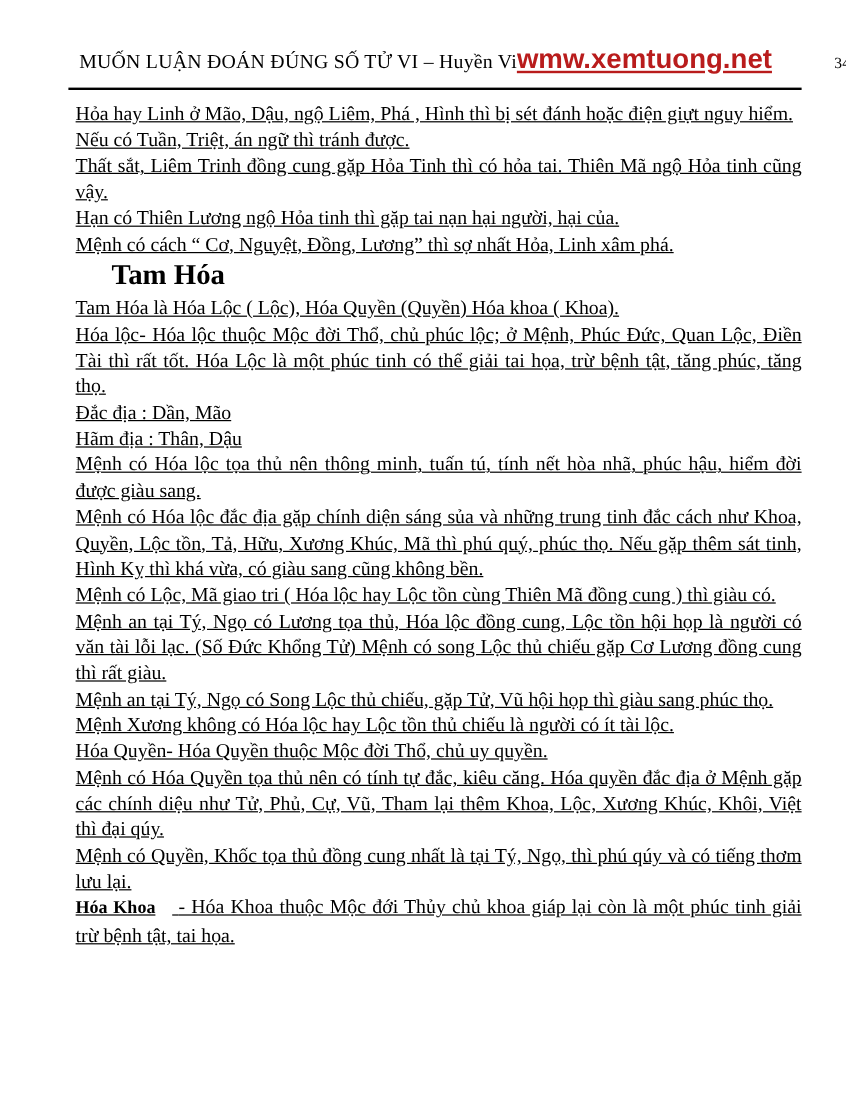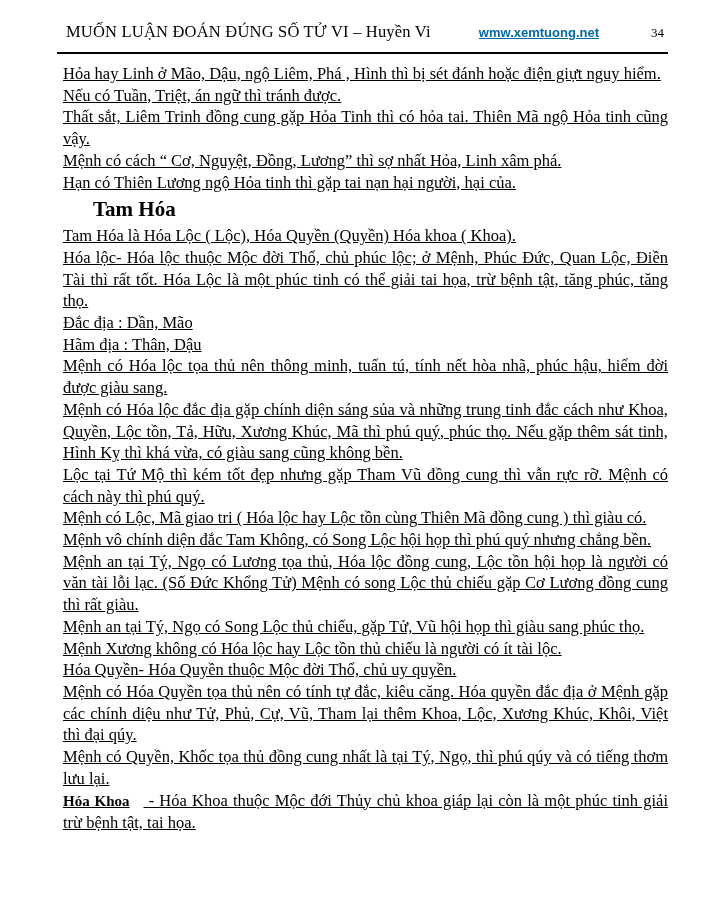--- a/index.html
+++ b/index.html
@@ -7,39 +7,39 @@
   body {
     width: 705px;
     height: 913px;
     font-family: "Liberation Serif", "DejaVu Serif", serif;
     color: #000000;
     overflow: hidden;
   }
   .page {
     width: 705px;
     height: 913px;
-    padding: 18px 37px 0 57px;
+    padding: 32px 37px 0 57px;
   }
   
   .header-row {
     display: flex;
     align-items: baseline;
     padding: 4px 4px 0 9px;
   }
   .doc-title {
     font-size: 16.5px;
     letter-spacing: 0.2px;
     white-space: nowrap;
     flex: 1 1 auto;
   }
   .site-link {
     font-family: "Liberation Sans", "DejaVu Sans", sans-serif;
     font-weight: bold;
-    font-size: 13px;
-    color: #0369a1;
+    font-size: 23px;
+    color: #b91c1c;
     text-decoration: underline;
     white-space: nowrap;
     margin-right: 52px;
     cursor: pointer;
   }
   .page-number {
     font-size: 13px;
     white-space: nowrap;
   }
   .header-rule {
@@ -55,21 +55,21 @@
     line-height: 21.7px;
   }
   .doc-body p {
     text-align: justify;
     margin: 0;
     text-decoration: underline;
   }
   .indent-block { margin-left: 27px; }
   .indent-label { margin-left: 55px; text-align: left !important; }
   .section-heading {
-    font-size: 21px;
+    font-size: 24px;
     font-weight: bold;
     line-height: 26px;
     margin: 3px 0 3px 30px;
   }
   .inline-heading {
     font-size: 15px;
     font-weight: bold;
     padding-right: 14px;
   }
   .no-justify { text-align: left !important; }
@@ -84,36 +84,34 @@
     <span class="site-link">wmw.xemtuong.net</span>
     <span class="page-number">34</span>
   </div>
   <hr class="header-rule">
 
   <div class="doc-body">
 
     <p class="indent-block">Hỏa hay Linh ở Mão, Dậu, ngộ Liêm, Phá , Hình thì bị sét đánh hoặc điện giựt nguy hiểm.</p>
     <p class="indent-block no-justify">Nếu có Tuần, Triệt, án ngữ thì  tránh được.</p>
     <p class="indent-block">Thất sắt, Liêm Trinh đồng cung gặp Hỏa Tinh thì có hỏa tai. Thiên Mã ngộ Hỏa tinh cũng vậy.</p>
+    <p class="indent-block no-justify">Hạn có Thiên Lương ngộ Hỏa tinh thì gặp tai nạn hại người, hại của.</p>
     <p class="indent-block no-justify">Mệnh có cách “ Cơ, Nguyệt, Đồng, Lương” thì sợ nhất Hỏa, Linh xâm phá.</p>
-    <p class="indent-block no-justify">Hạn có Thiên Lương ngộ Hỏa tinh thì gặp tai nạn hại người, hại của.</p>
 
     <h2 class="section-heading">Tam Hóa</h2>
 
     <p class="no-justify">Tam Hóa là  Hóa Lộc ( Lộc), Hóa Quyền (Quyền) Hóa khoa ( Khoa).</p>
 
     <p>Hóa lộc- Hóa lộc thuộc Mộc đời Thổ, chủ phúc lộc; ở Mệnh, Phúc Đức, Quan Lộc, Điền Tài thì rất tốt. Hóa Lộc là một phúc tinh có thể giải tai họa, trừ bệnh tật, tăng phúc, tăng thọ.</p>
     <p class="indent-label">Đắc địa : Dần, Mão</p>
     <p class="indent-label">Hãm địa : Thân, Dậu</p>
 
     <p>Mệnh có Hóa lộc tọa thủ nên thông minh, tuấn tú, tính nết hòa nhã, phúc hậu, hiểm đời được giàu sang.</p>
     <p>Mệnh có Hóa lộc đắc địa gặp chính diện sáng sủa và những trung tinh đắc cách như Khoa, Quyền, Lộc tồn, Tả, Hữu, Xương Khúc, Mã thì phú quý, phúc thọ. Nếu gặp thêm sát tinh, Hình Kỵ thì khá vừa, có giàu sang cũng không bền.</p>
-    <p>Lộc tại Tứ Mộ thì kém tốt đẹp nhưng gặp Tham Vũ  đồng cung thì vẫn rực rỡ. Mệnh có cách này thì phú quý.</p>
     <p class="no-justify">Mệnh có Lộc, Mã giao tri ( Hóa lộc hay Lộc tồn cùng Thiên Mã đồng cung ) thì giàu có.</p>
-    <p class="no-justify">Mệnh vô chính diện đắc Tam Không, có Song Lộc hội họp thì phú quý nhưng chẳng bền.</p>
     <p>Mệnh an tại Tý, Ngọ có Lương tọa thủ, Hóa lộc đồng cung, Lộc tồn hội họp là người có văn tài lỗi lạc. (Số Đức Khổng Tử)  Mệnh có song Lộc thủ chiếu gặp Cơ Lương đồng cung thì rất giàu.</p>
     <p class="no-justify">Mệnh an tại Tý, Ngọ có Song Lộc thủ chiếu, gặp Tử, Vũ hội họp thì giàu sang phúc thọ.</p>
     <p class="no-justify">Mệnh Xương không có Hóa lộc hay Lộc tồn thủ chiếu là người có ít tài lộc.</p>
 
     <p class="no-justify">Hóa Quyền- Hóa Quyền thuộc Mộc đời Thổ, chủ uy quyền.</p>
     <p>Mệnh có Hóa Quyền tọa thủ nên có tính tự đắc, kiêu căng. Hóa quyền đắc địa ở Mệnh gặp các chính diệu như Tử, Phủ, Cự, Vũ, Tham lại thêm Khoa, Lộc, Xương Khúc, Khôi, Việt thì đại qúy.</p>
     <p>Mệnh có Quyền, Khốc tọa thủ đồng cung nhất là tại Tý, Ngọ, thì phú qúy và có tiếng thơm lưu lại.</p>
 
     <p>
       <span class="inline-heading">Hóa Khoa</span>

